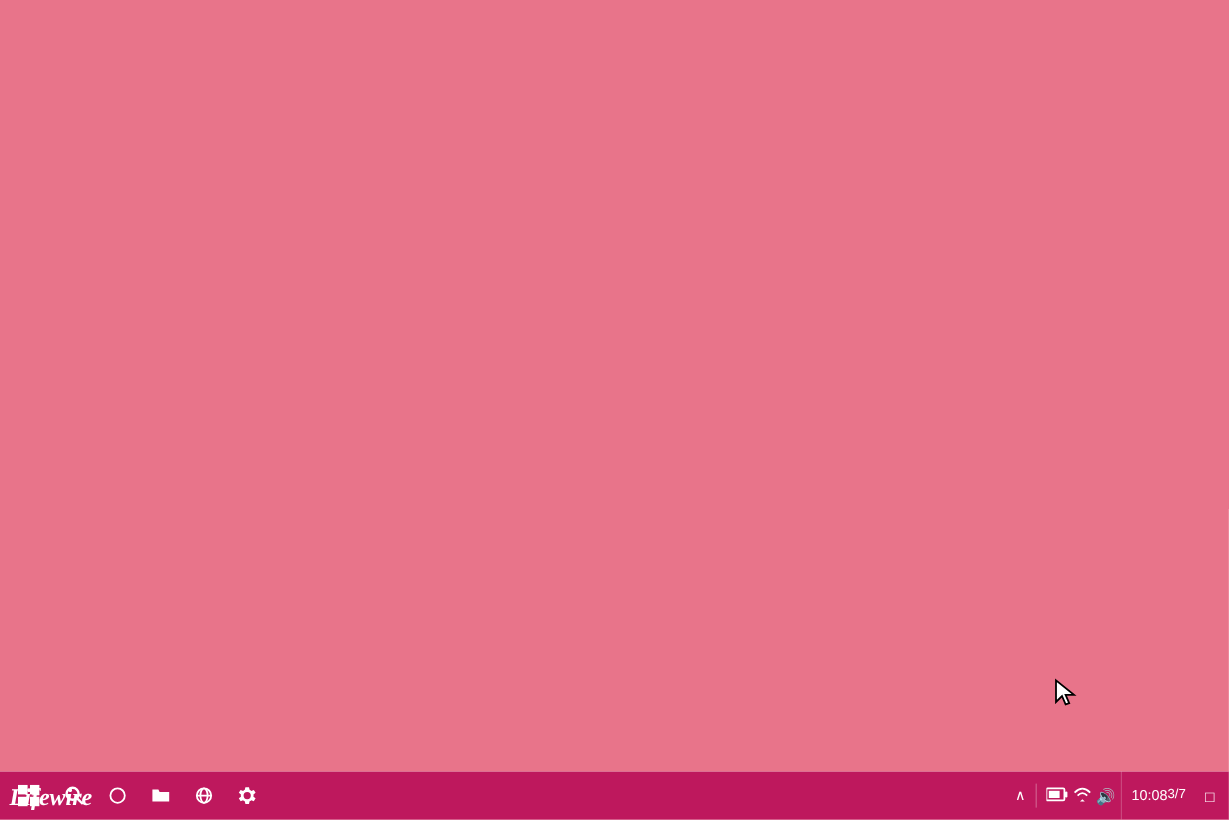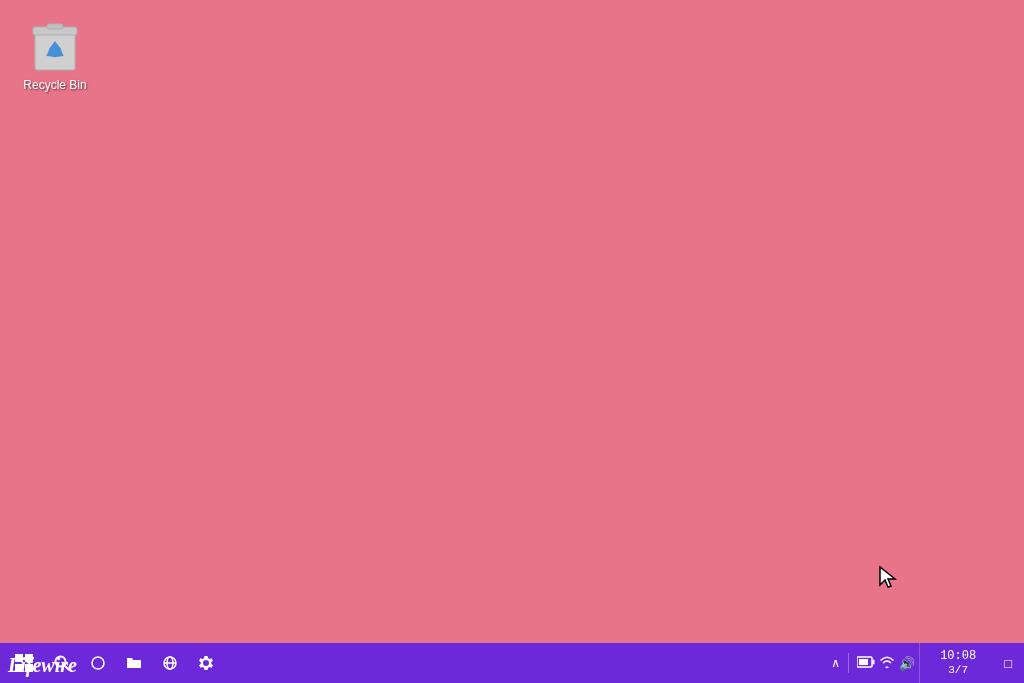--- a/index.html
+++ b/index.html
@@ -54,21 +54,21 @@
       top: 565px;
       left: 878px;
       width: 20px;
       height: 24px;
       pointer-events: none;
     }
 
     #taskbar {
       width: 100%;
       height: 40px;
-      background-color: #6d28d9;
+      background-color: #be185d;
       display: flex;
       align-items: center;
       position: absolute;
       bottom: 0;
       left: 0;
     }
 
     #taskbar-left {
       display: flex;
       align-items: center;
@@ -110,27 +110,26 @@
     }
 
     .tray-icon {
       color: white;
       font-size: 14px;
       cursor: pointer;
     }
 
     #clock {
       display: flex;
-      flex-direction: column;
+      flex-direction: row;
       align-items: center;
       justify-content: center;
-      padding: 0 20px;
+      padding: 0 8px;
       border-left: 1px solid rgba(255,255,255,0.2);
       height: 100%;
-      font-family: Liberation Mono, monospace;
     }
 
     .clock-time {
       font-size: 12px;
       color: white;
       line-height: 1.2;
     }
 
     .clock-date {
       font-size: 11px;
@@ -143,38 +142,20 @@
       height: 20px;
       background: rgba(255,255,255,0.3);
       margin: 0 4px;
     }
   </style>
 </head>
 <body>
 
 <div id="desktop">
 
-  <div id="recycle-bin">
-    <svg class="recycle-bin-icon" viewBox="0 0 52 56" xmlns="http://www.w3.org/2000/svg">
-
-      <rect x="6" y="14" width="40" height="38" rx="2" ry="2" fill="#d0d0d0" stroke="#b0b0b0" stroke-width="1"></rect>
-
-      <rect x="4" y="9" width="44" height="8" rx="2" ry="2" fill="#c8c8c8" stroke="#b0b0b0" stroke-width="1"></rect>
-
-      <rect x="18" y="6" width="16" height="5" rx="2" ry="2" fill="#c0c0c0" stroke="#b0b0b0" stroke-width="1"></rect>
-
-      <g transform="translate(26, 33)" fill="#4a90d9">
-
-        <path d="M0,-10 L6,-2 L3,-2 L3,4 L-3,4 L-3,-2 L-6,-2 Z" fill="#4a90d9" transform="rotate(0)"></path>
-        <path d="M0,-10 L6,-2 L3,-2 L3,4 L-3,4 L-3,-2 L-6,-2 Z" fill="#4a90d9" transform="rotate(120)"></path>
-        <path d="M0,-10 L6,-2 L3,-2 L3,4 L-3,4 L-3,-2 L-6,-2 Z" fill="#4a90d9" transform="rotate(240)"></path>
-      </g>
-    </svg>
-    <span class="recycle-bin-label">Recycle Bin</span>
-  </div>
 
   <svg id="cursor" viewBox="0 0 20 24" xmlns="http://www.w3.org/2000/svg">
     <polygon points="2,2 2,20 7,15 10,22 13,21 10,14 17,14" fill="white" stroke="black" stroke-width="1.5"></polygon>
   </svg>
 
 </div>
 
 <div id="taskbar">
 
   <div id="lifewire-logo" style="position:absolute;bottom:6px;left:8px;color:white;font-size:20px;font-weight:bold;font-style:italic;font-family:Georgia,serif;z-index:10;">Lifewire</div>

